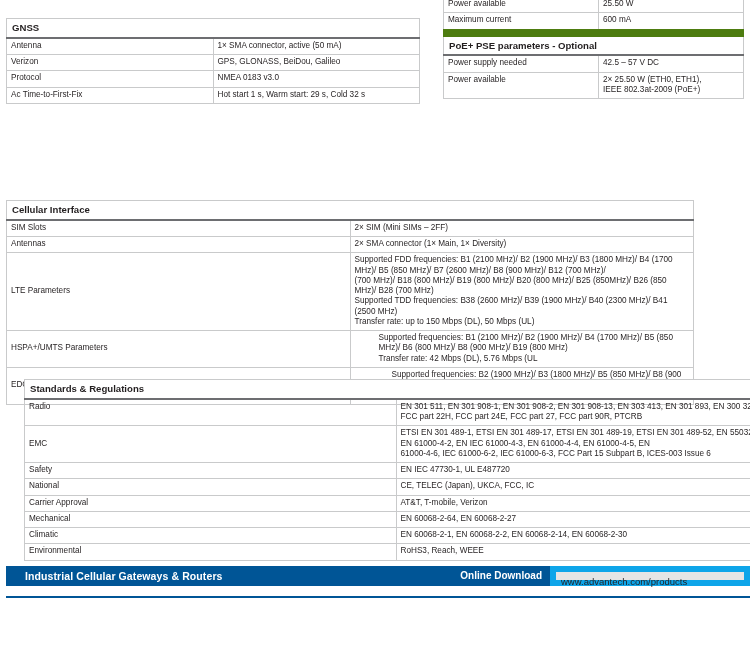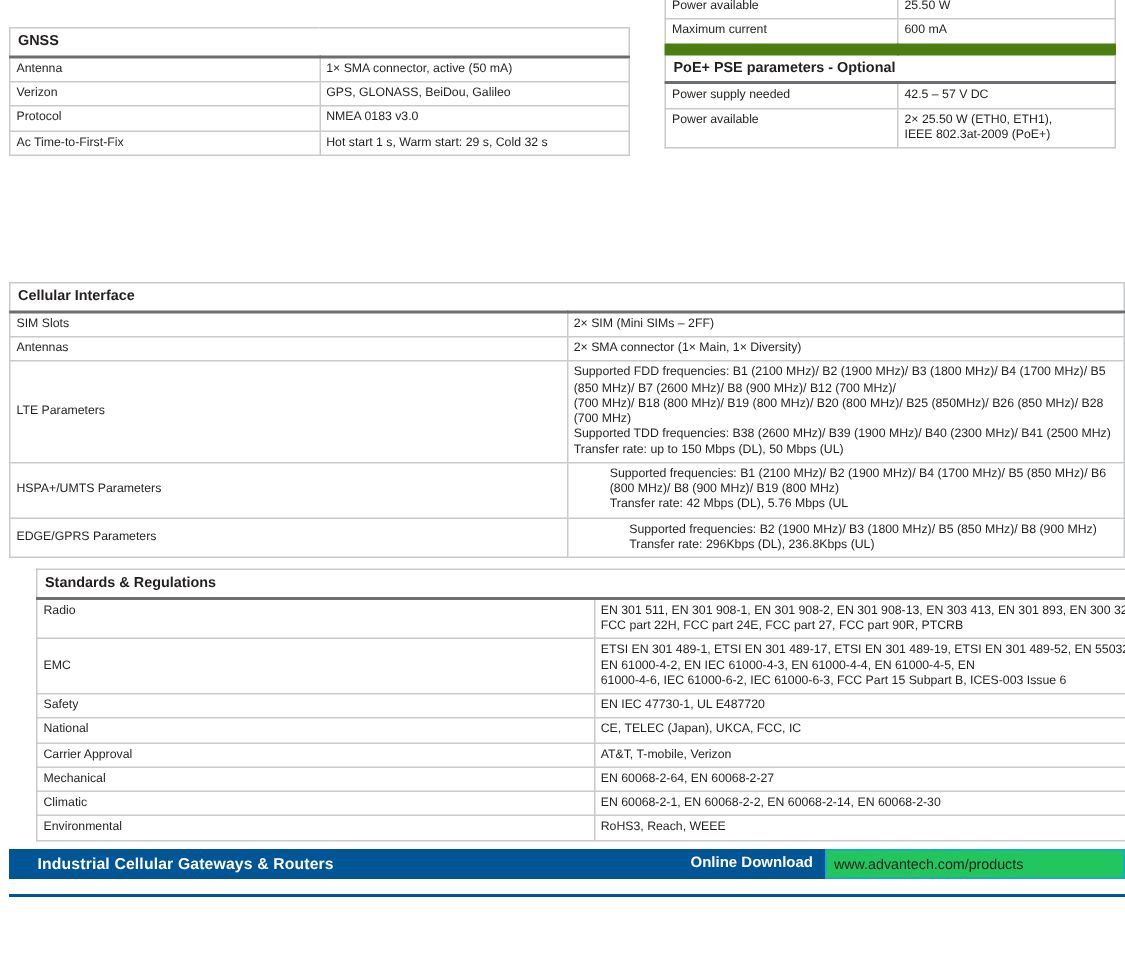--- a/index.html
+++ b/index.html
@@ -66,22 +66,22 @@
     position: absolute;
     left: 443px;
     top: -4px;
     width: 301px;
   }
   .block-power table.spec td.label { width: 146px; }
 
   .block-cellular {
     position: absolute;
     left: 6px;
-    top: 188px;
-    width: 744px;
+    top: 200px;
+    width: 688px;
   }
   .block-cellular table.spec td.label { width: 131px; }
 
   .block-standards {
     position: absolute;
     left: 24px;
     top: 379px;
     width: 744px;
   }
   .block-standards table.spec td.label { width: 106px; }
@@ -110,27 +110,27 @@
     top: 4px;
     font-size: 10px;
     font-weight: bold;
   }
   .footer-url {
     position: absolute;
     right: 0px;
     top: 0px;
     width: 200px;
     height: 20px;
-    background: #22c55e;
+    background: #e5e5e5;
     color: #231f20;
     font-size: 9.5px;
     line-height: 20px;
     padding-left: 5px;
     box-sizing: border-box;
-    border: 1px solid #0ea5e9;
+    border: 6px solid #0ea5e9;
   }
   .footer-rule {
     position: absolute;
     left: 6px;
     top: 596px;
     width: 744px;
     height: 2px;
     background: #005596;
   }
 </style>

